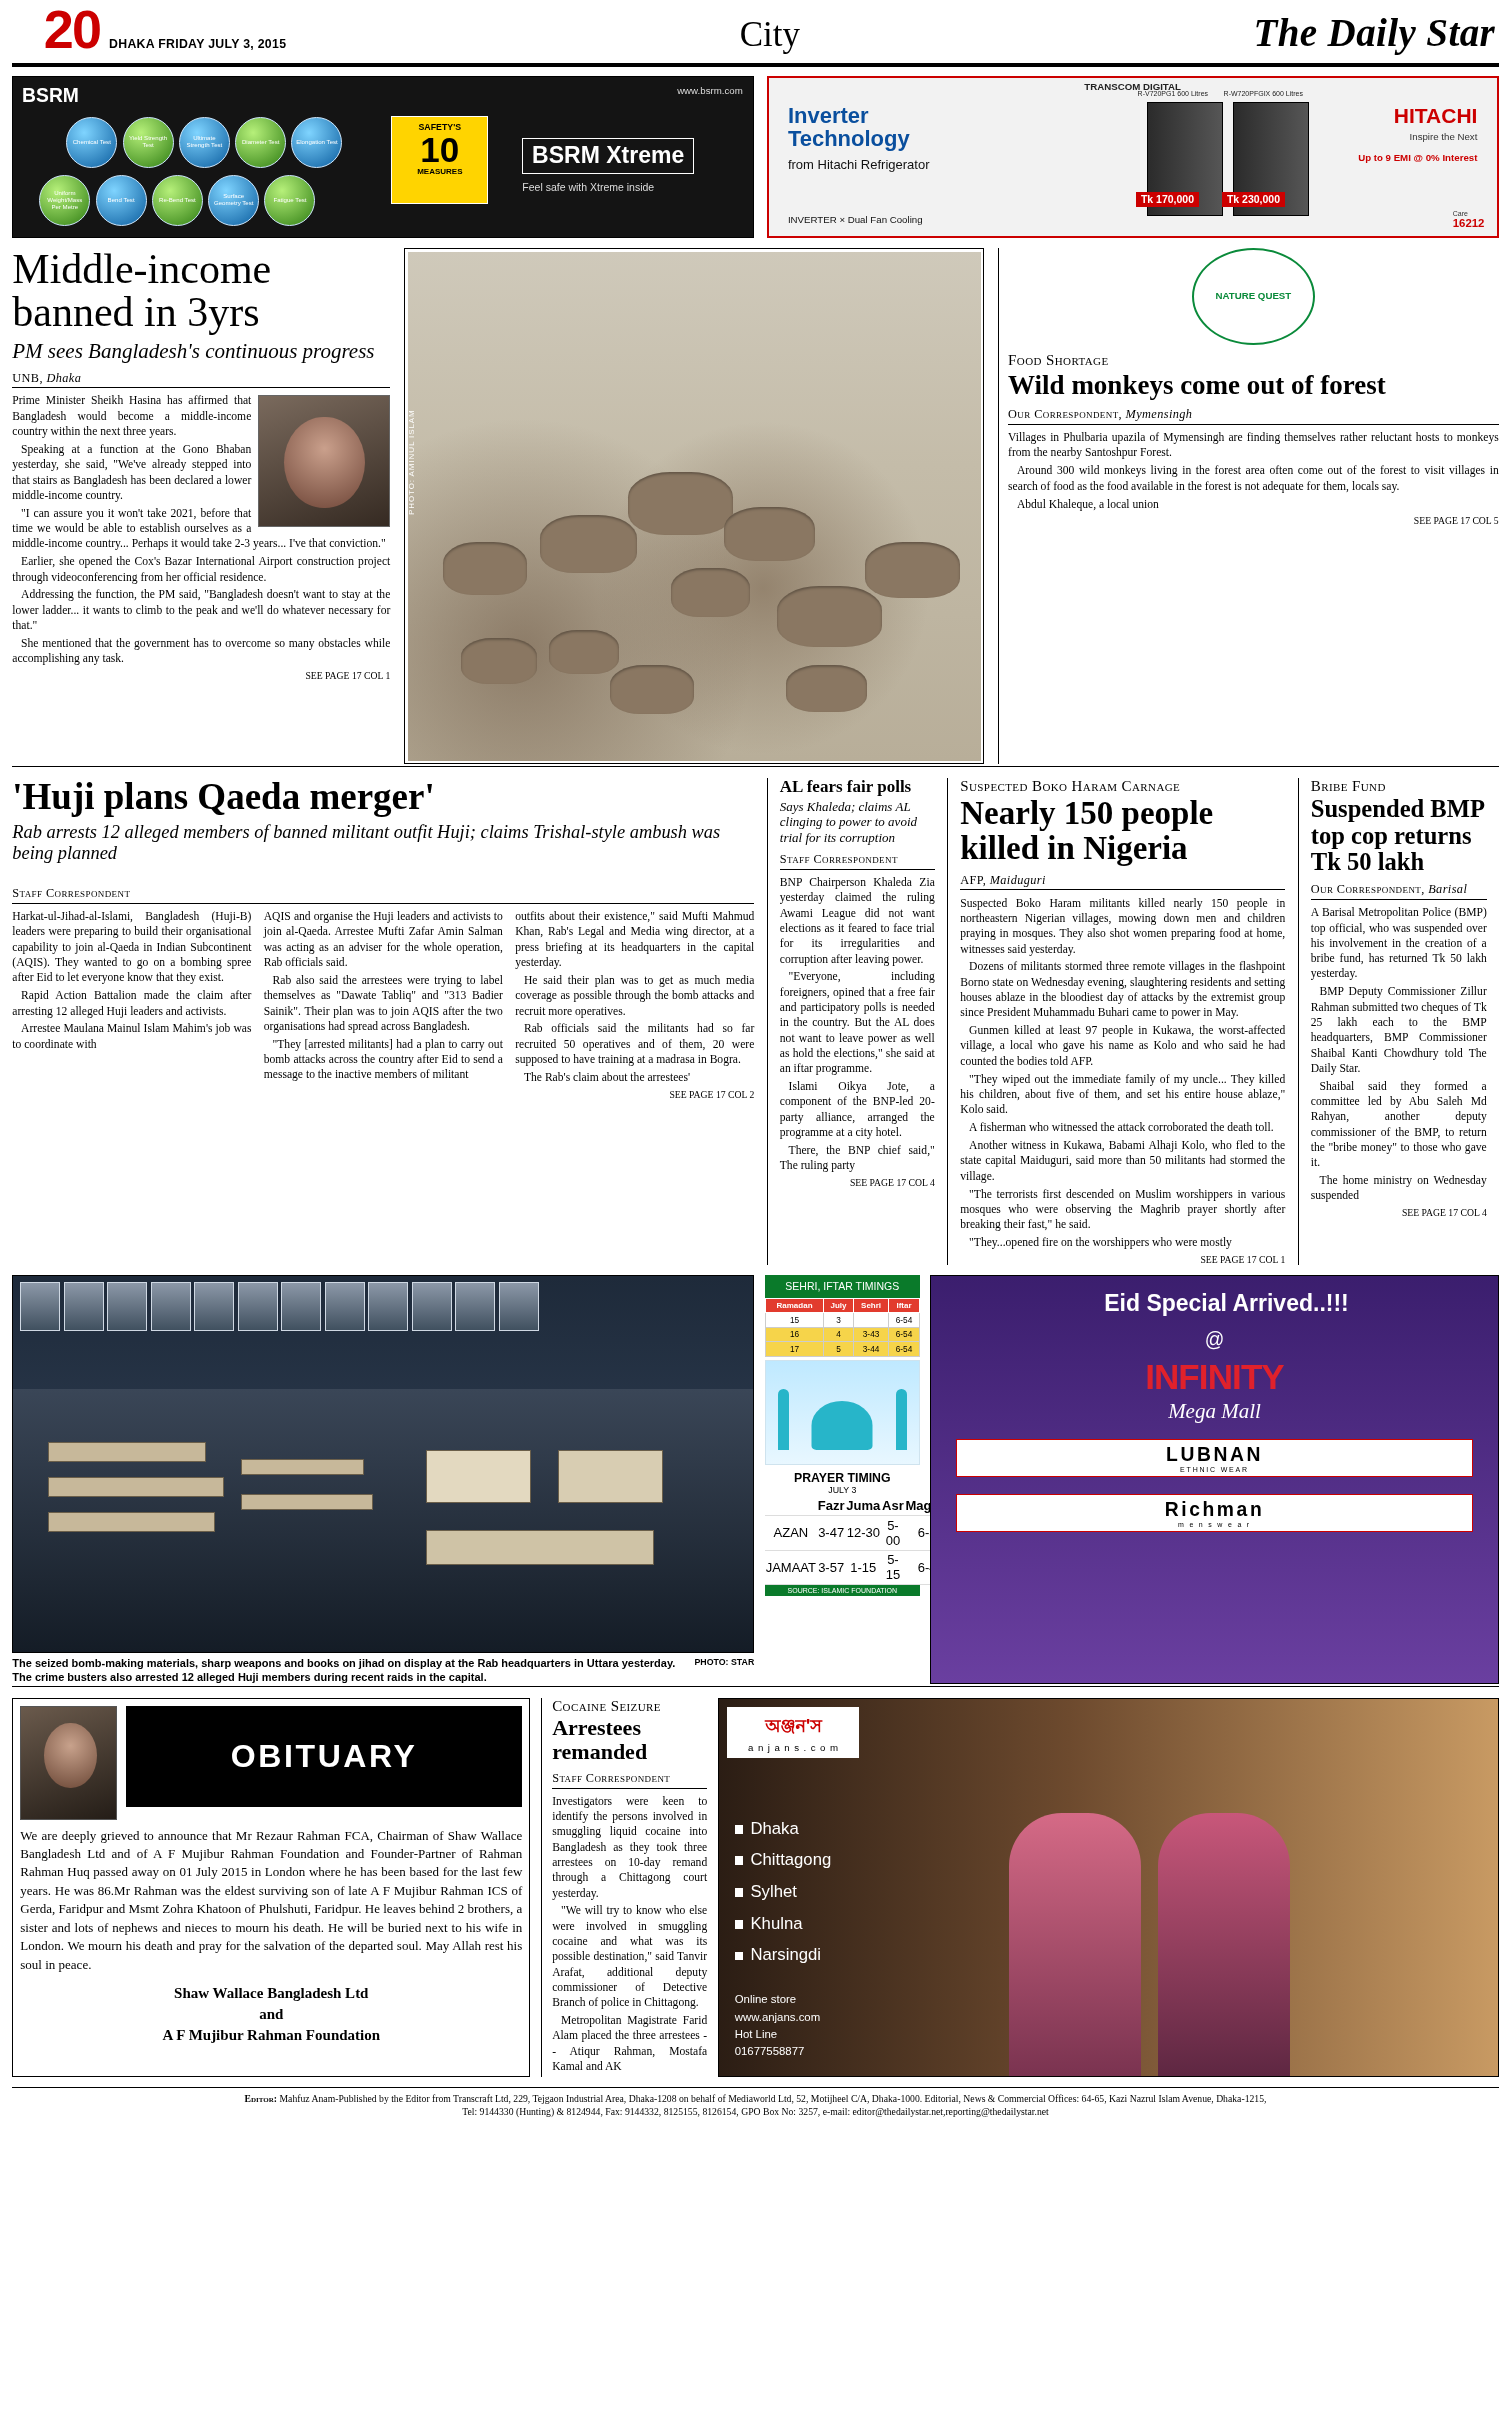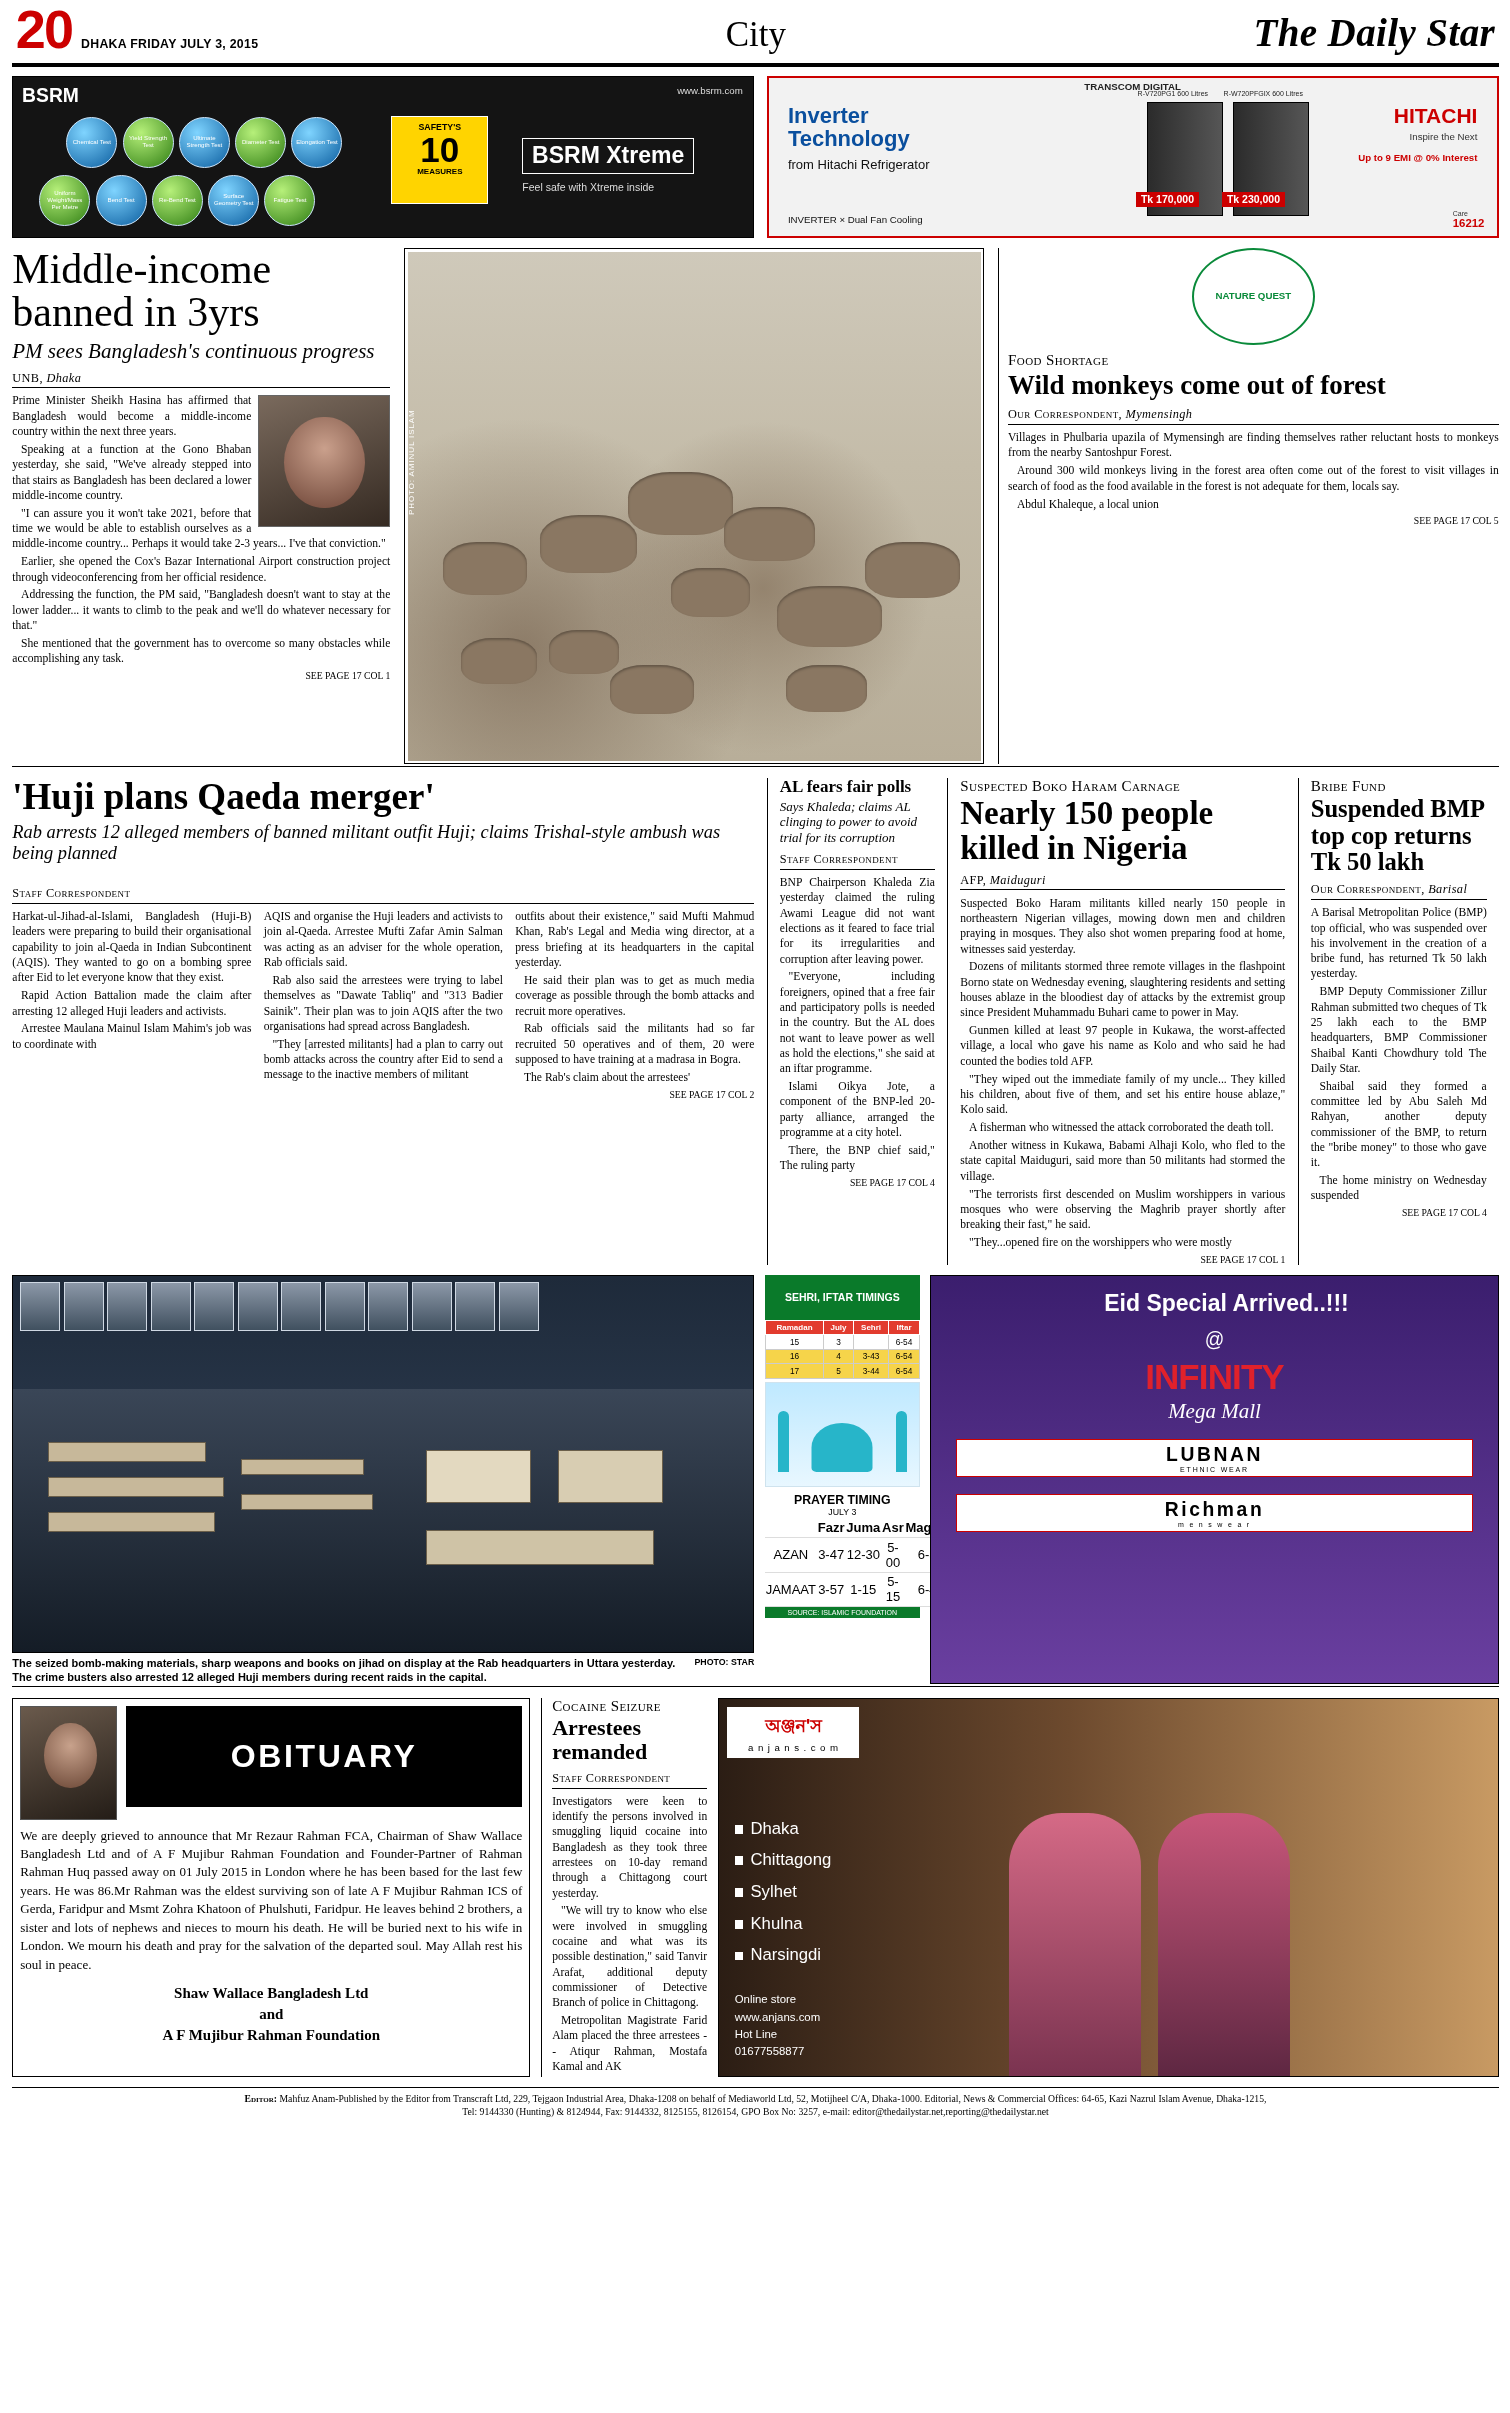--- a/index.html
+++ b/index.html
@@ -8,21 +8,21 @@
     width:1511px; height:2413px;
     background:#ffffff;
     font-family:"Liberation Serif", serif;
     color:#000;
     position:relative;
   }
   .page { width:1511px; height:2413px; position:relative; padding:0 12.3px; }
 
   
   .masthead { display:flex; align-items:flex-end; justify-content:space-between; padding:7px 3.5px 5.3px 3.5px; }
-  .mh-left { display:flex; align-items:baseline; gap:8.8px; }
+  .mh-left { display:flex; align-items:baseline; gap:8.8px;margin-left:28px; }
   .page-num { font-family:"Liberation Sans", sans-serif; font-weight:bold; font-size:54px; line-height:0.85; color:#c00; letter-spacing:-1.8px; }
   .dateline { font-family:"Liberation Sans", sans-serif; font-weight:bold; font-size:12.3px; letter-spacing:0.3px; padding-bottom:5.3px; }
   .section-title { font-family:"Liberation Serif", serif; font-size:35px; font-weight:normal; padding-bottom:1.8px; }
   .mh-right { font-family:"Liberation Serif", serif; font-style:italic; font-size:39px; font-weight:bold; padding-bottom:1.8px; letter-spacing:0.4px;}
   .rule-thick { height:3.5px; background:#000; margin:1.8px 0 0 0; }
   .rule-thin { height:0.9px; background:#000; margin:1.8px 0 0 0; }
 
   
   .adrow { display:flex; gap:12.3px; margin-top:8.8px; }
   .ad-bsrm { width:742px; height:162px; background:#141414; border:0.9px solid #000; position:relative; overflow:hidden; color:#fff; }
@@ -114,21 +114,21 @@
   .rab-photo-wrap { width:742px; }
   .rab-photo { width:100%; height:378px; background:linear-gradient(180deg,#1e2a3a 0%, #2b3a4e 55%, #121820 100%); position:relative; overflow:hidden; border:0.9px solid #000;}
   .mugshots { position:absolute; left:7px; top:5.3px; display:grid; grid-template-columns:repeat(12, 40px); gap:3.5px; }
   .mug { width:40px; height:49px; background:linear-gradient(180deg,#8c98a8,#40505f); border:0.9px solid #cfd8e3; }
   .table-items { position:absolute; left:0; right:0; bottom:0; height:263px; background:linear-gradient(180deg,#3a4657, #141c26); }
   .weapon { position:absolute; background:#c7b89a; border:0.9px solid #6b5f4a; }
   .caption { font-family:"Liberation Sans",sans-serif; font-size:11px; font-weight:bold; line-height:1.25; margin-top:3.5px; }
   .caption-credit { float:right; font-size:8.8px; text-align:right; font-weight:bold; }
 
   .sehri-box { width:155px; }
-  .sehri-head { background:#0a7a2a; color:#fff; text-align:center; font-family:"Liberation Sans",sans-serif; font-weight:bold; font-size:10.5px; padding:16px 0; line-height:1.25; }
+  .sehri-head { background:#0a7a2a; color:#fff; text-align:center; font-family:"Liberation Sans",sans-serif; font-weight:normal; font-size:10.5px; padding:5px 0; line-height:1.25; }
   .sehri-table { width:100%; border-collapse:collapse; font-family:Liberation Sans, sans-serif; font-size:8.3px; }
   .sehri-table th { background:#e23b2e; color:#fff; padding:1.8px; border:0.9px solid #fff; font-size:8px;}
   .sehri-table td { border:0.9px solid #ccc; text-align:center; padding:1.8px; }
   .sehri-table tr.alt td { background:#f6d44a; }
   .mosque { height:105px; background:linear-gradient(180deg,#bfe9ff,#e8f7ff); position:relative; margin-top:3.5px; border:0.9px solid #cfe3ee;}
   .dome { position:absolute; left:50%; transform:translateX(-50%); bottom:14px; width:61px; height:49px; background:#27b5c9; border-radius:50% 50% 8% 8%; }
   .minaret { position:absolute; bottom:14px; width:10.5px; height:61px; background:#27b5c9; border-radius:5.3px 5.3px 0 0;}
   .prayer-head { text-align:center; font-family:"Liberation Sans",sans-serif; font-weight:bold; font-size:12.3px; margin-top:5.3px;}
   .prayer-date { text-align:center; font-family:"Liberation Sans",sans-serif; font-size:8.8px; margin-bottom:1.8px;}
   .prayer-table { width:100%; border-collapse:collapse; font-family:"Liberation Sans",sans-serif; font-size:13px; }

